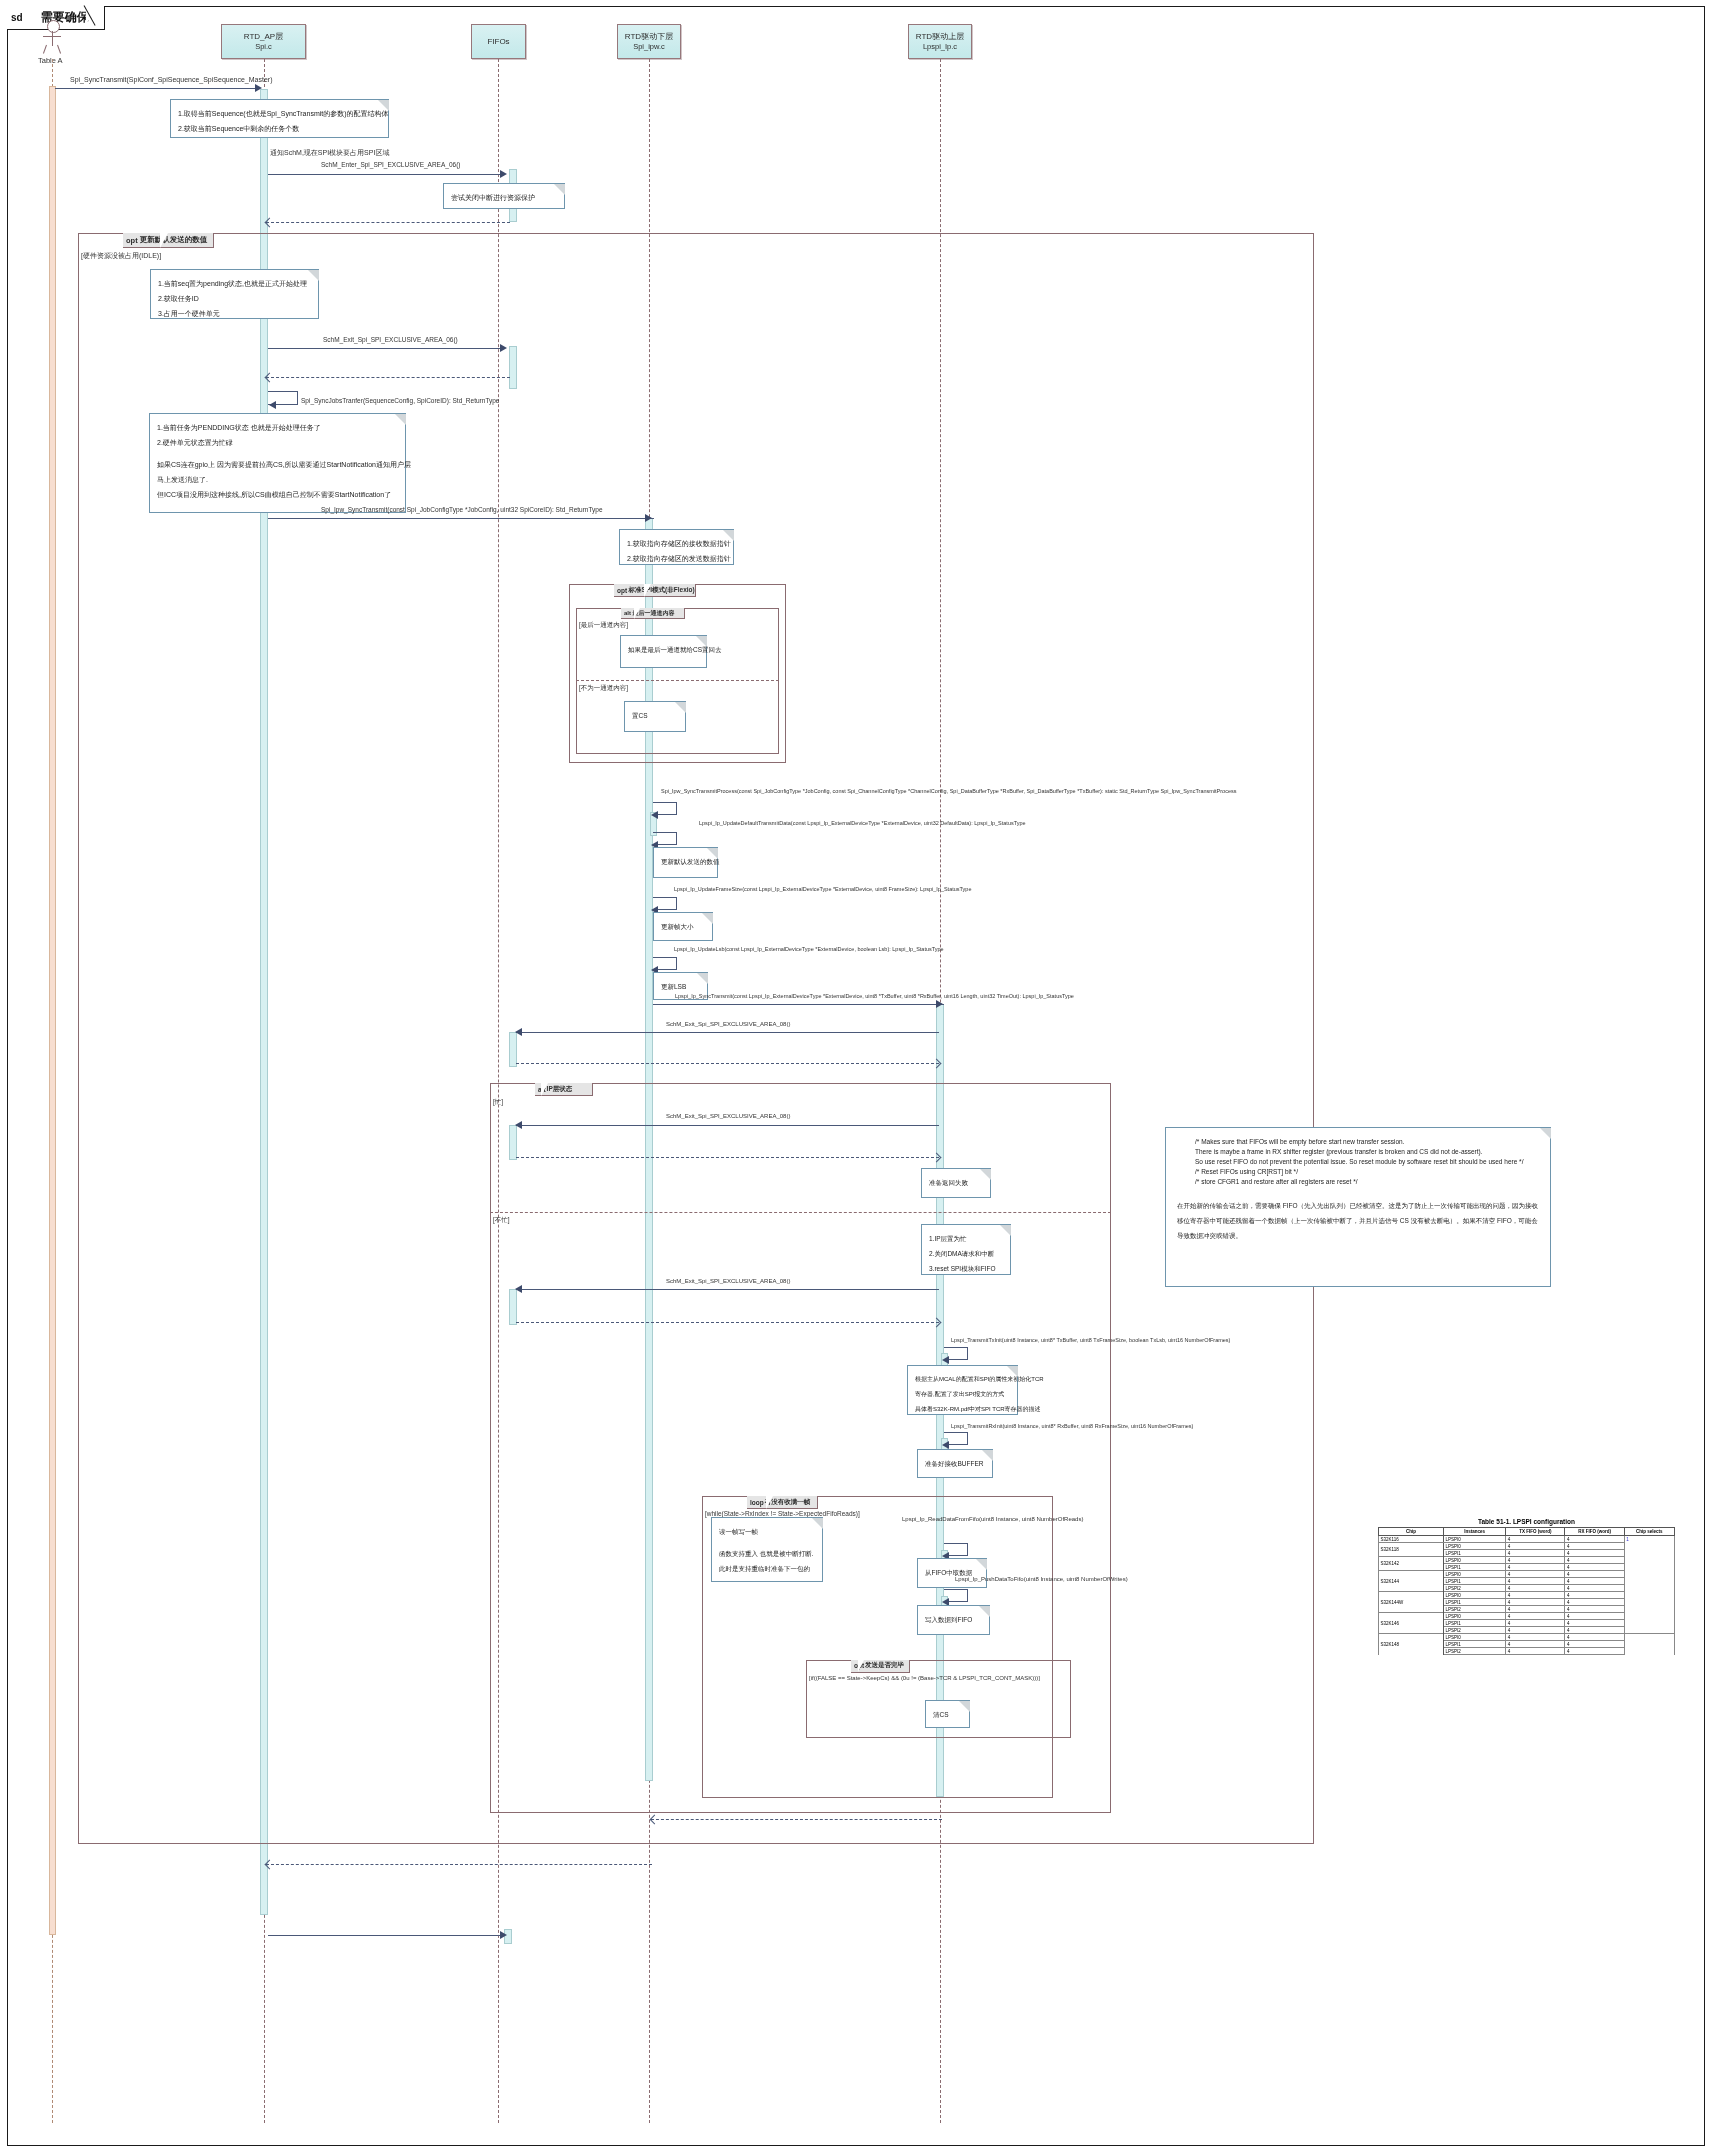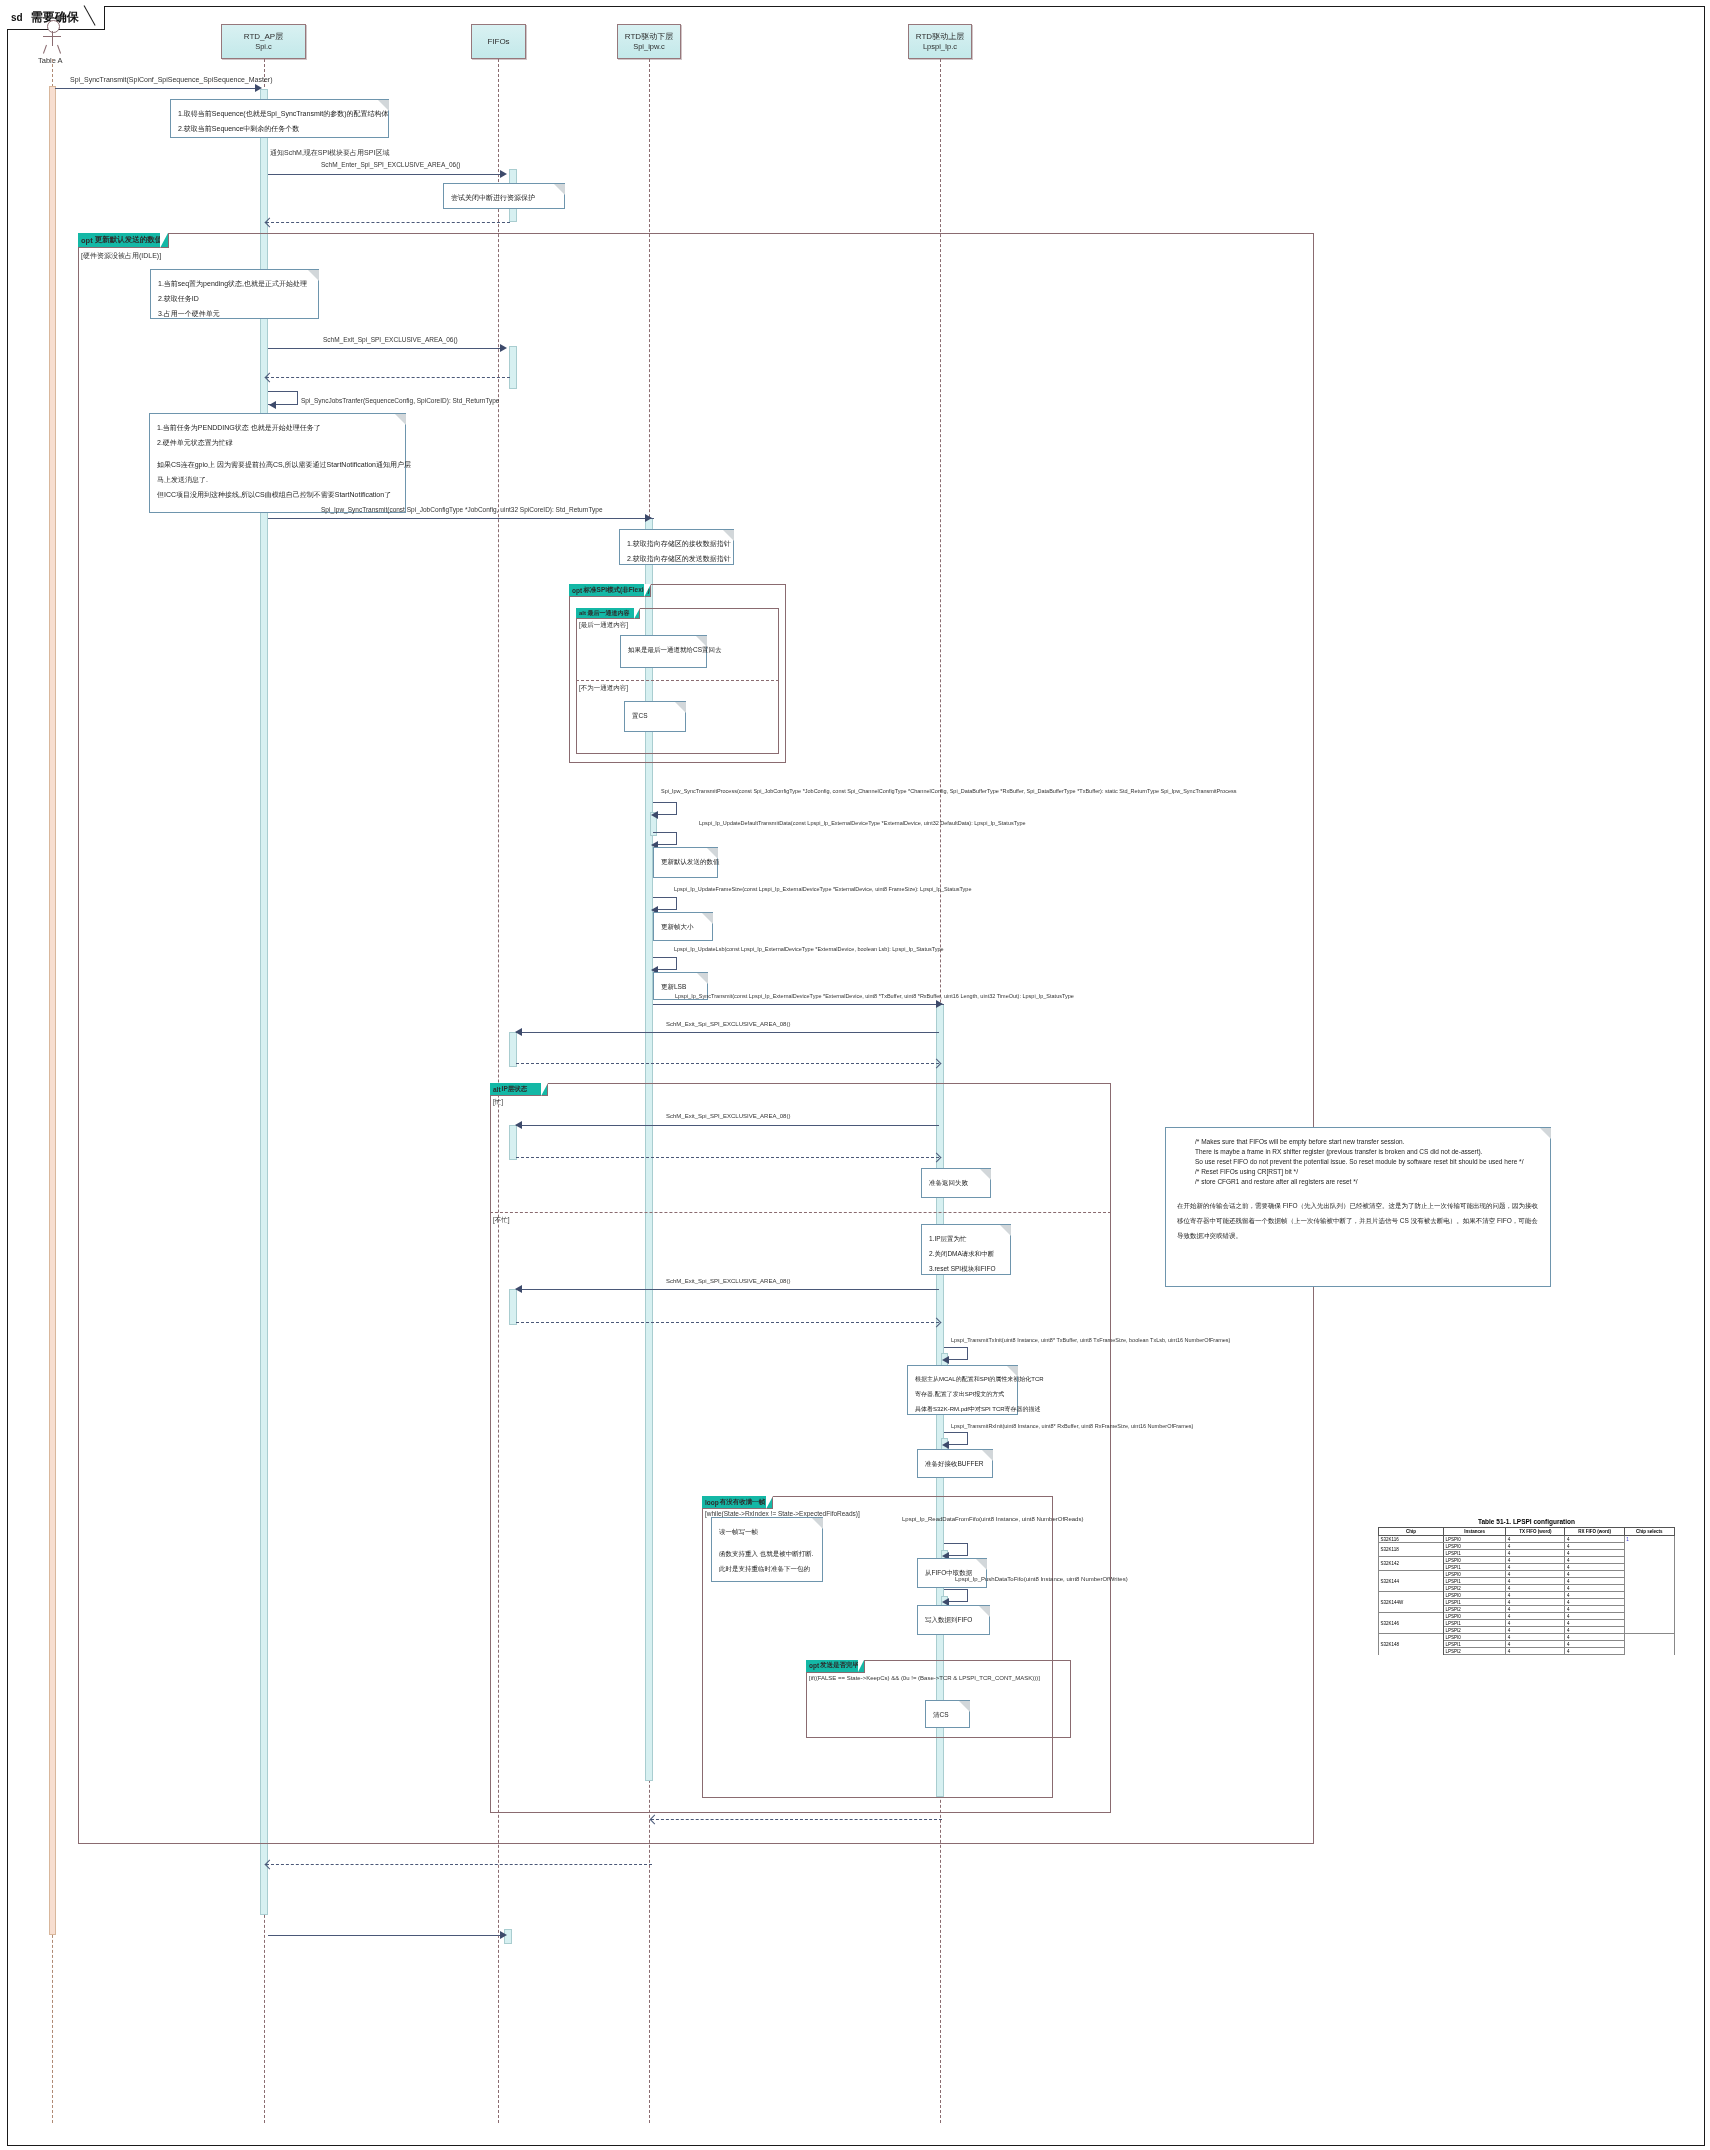--- a/index.html
+++ b/index.html
@@ -61,23 +61,23 @@
         border:0.5px solid #6e95ad;padding:6px 7px;color:#222;}
   .note:before{content:"";position:absolute;right:-0.5px;top:-0.5px;
         width:0;height:0;border-left:11px solid transparent;border-top:11px solid #d2d7da;}
   .note:after{content:"";position:absolute;right:10.5px;top:-0.5px;
         width:0;height:0;border-left:0 solid transparent;}
   .note .nl{font-size:7px;line-height:15px;white-space:nowrap;}
   .note.big .nl{font-size:6.5px;line-height:10px;}
 
   
   .frag{position:absolute;box-sizing:border-box;border:0.8px solid #8a6b70;background:transparent;}
-  .frag-label{position:absolute;box-sizing:border-box;background:#14b8a6;
+  .frag-label{position:absolute;box-sizing:border-box;background:#e5e5e5;
       border:0.8px solid #8a6b70;border-top:none;border-left:none;
-      font-size:7.5px;color:#2d2d2d;padding:1.5px 13px 1.5px 3px;white-space:nowrap;}
+      font-size:7.5px;color:#2d2d2d;padding:1.5px 13px 1.5px 3px;white-space:nowrap;margin-left:45px;}
   .frag-label .kw{font-weight:bold;}
   .frag-guard{position:absolute;font-size:7px;color:#333;white-space:nowrap;}
   .frag-div{position:absolute;height:0;border-top:0.8px dashed #8a6b70;}
 
   
   .tblwrap{position:absolute;}
   .tbl-title{font-size:6.5px;font-weight:bold;text-align:center;color:#000;
              margin-bottom:2px;font-family:"Liberation Sans",sans-serif;}
   table.lpspi{border-collapse:collapse;width:100%;background:#fff;font-size:4.5px;}
   table.lpspi th{border:0.5px solid #555;padding:1px 1.5px;font-weight:bold;text-align:center;color:#000;}
@@ -87,21 +87,21 @@
   .nb{border-bottom:none !important;}
   .nt{border-top:none !important;}
 </style>
 </head>
 <body>
 
 <div id="canvas">
 
   <div class="sd-frame" style="left:7px;top:6px;width:1696px;height:2138px;"></div>
   <div class="sd-tab" style="left:7px;top:6px;width:88px;height:19px;display:flex;align-items:center;">
-    <span style="font-size:10px;margin-right:8px;">sd</span>
+    <span style="font-size:10px;margin-right:18px;">sd</span>
     <span style="font-size:12px;">需要确保</span>
   </div>
 
   <div style="position:absolute;left:86px;top:6px;width:0;height:0;
               border-left:10px solid #fff;border-bottom:19px solid transparent;"></div>
   <div style="position:absolute;left:84px;top:5px;width:23px;height:1px;background:#1a1a1a;
               transform-origin:left center;transform:rotate(61deg);"></div>
 
   <div class="actor-head" style="left:47px;top:20px;width:11px;height:11px;"></div>
   <div class="actor-line" style="left:52px;top:31px;width:1px;height:15px;"></div>

